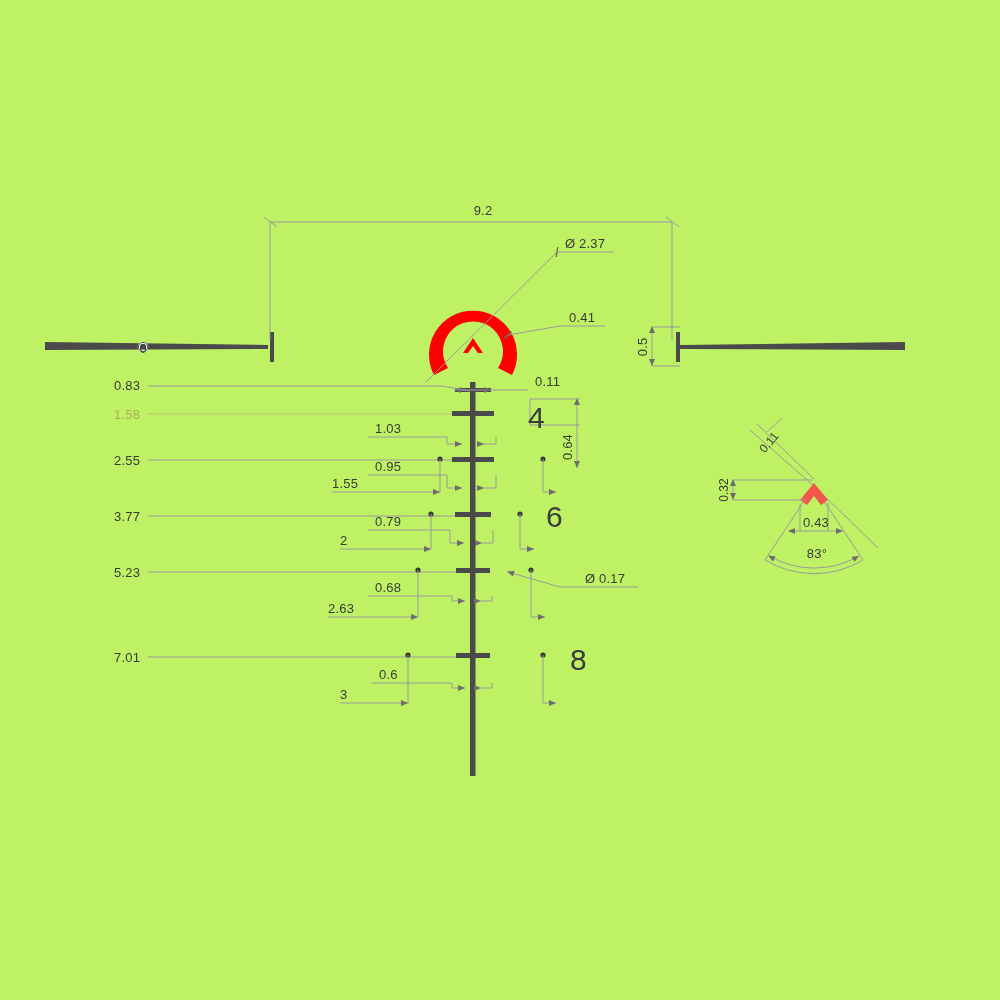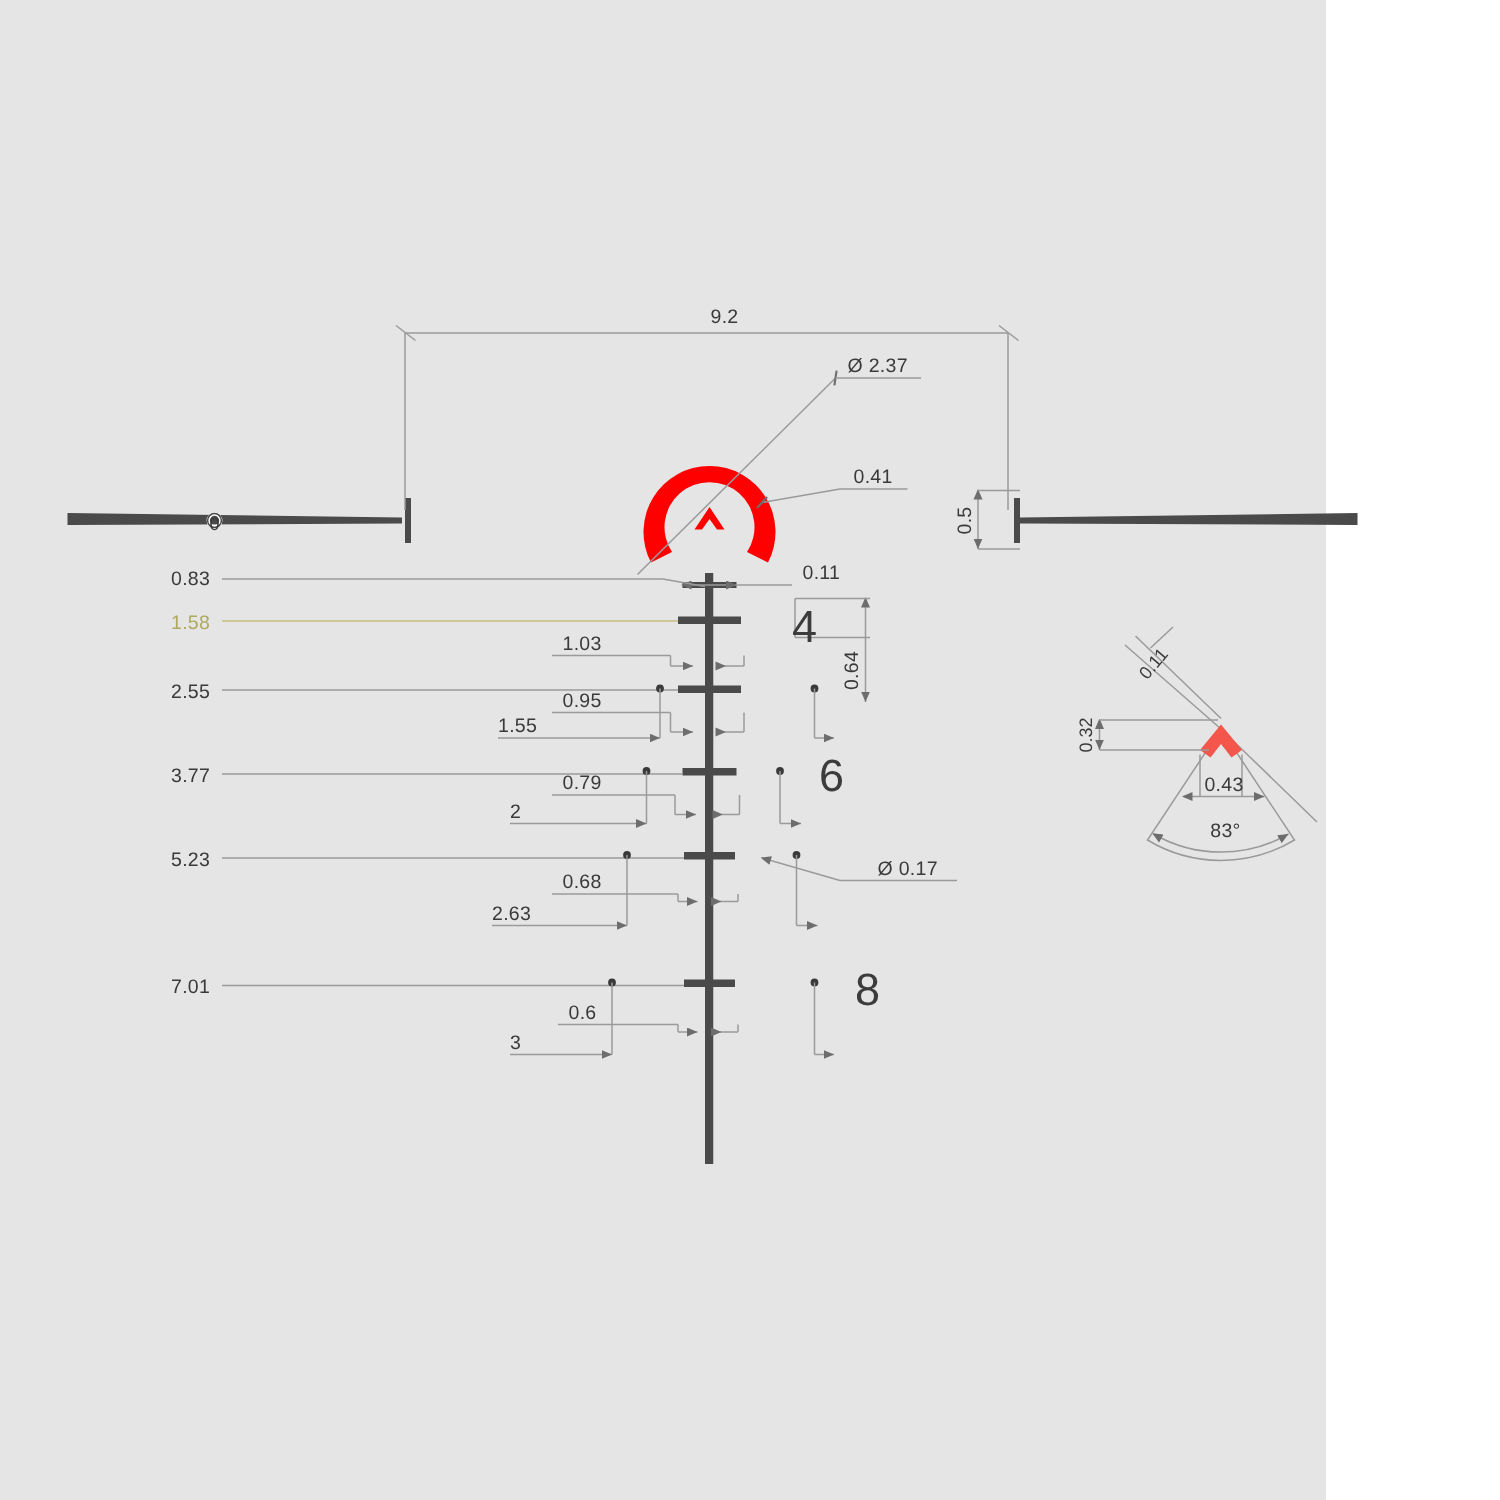--- a/index.html
+++ b/index.html
@@ -8,23 +8,23 @@
     background: #ffffff;
   }
   body {
     width: 1000px;
     height: 1000px;
     font-family: "Liberation Sans", sans-serif;
     overflow: hidden;
   }
   #drawing-root {
     position: relative;
-    width: 884px;
+    width: 1000px;
     height: 1000px;
-    background: #e5e5e5;
+    background: #bef264;
   }
   svg#reticle-svg {
     display: block;
     width: 1000px;
     height: 1000px;
   }
   .dim-text {
     font-family: "Liberation Sans", sans-serif;
     font-size: 13px;
     fill: #3a3a3a;

